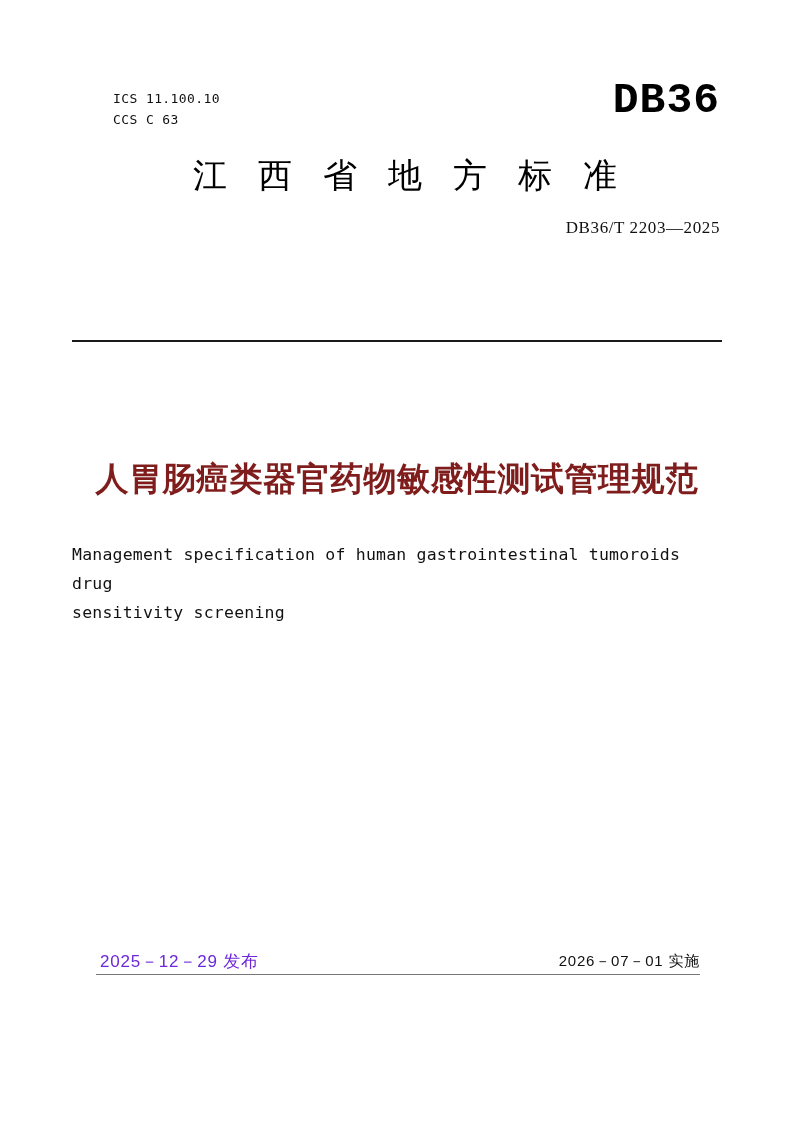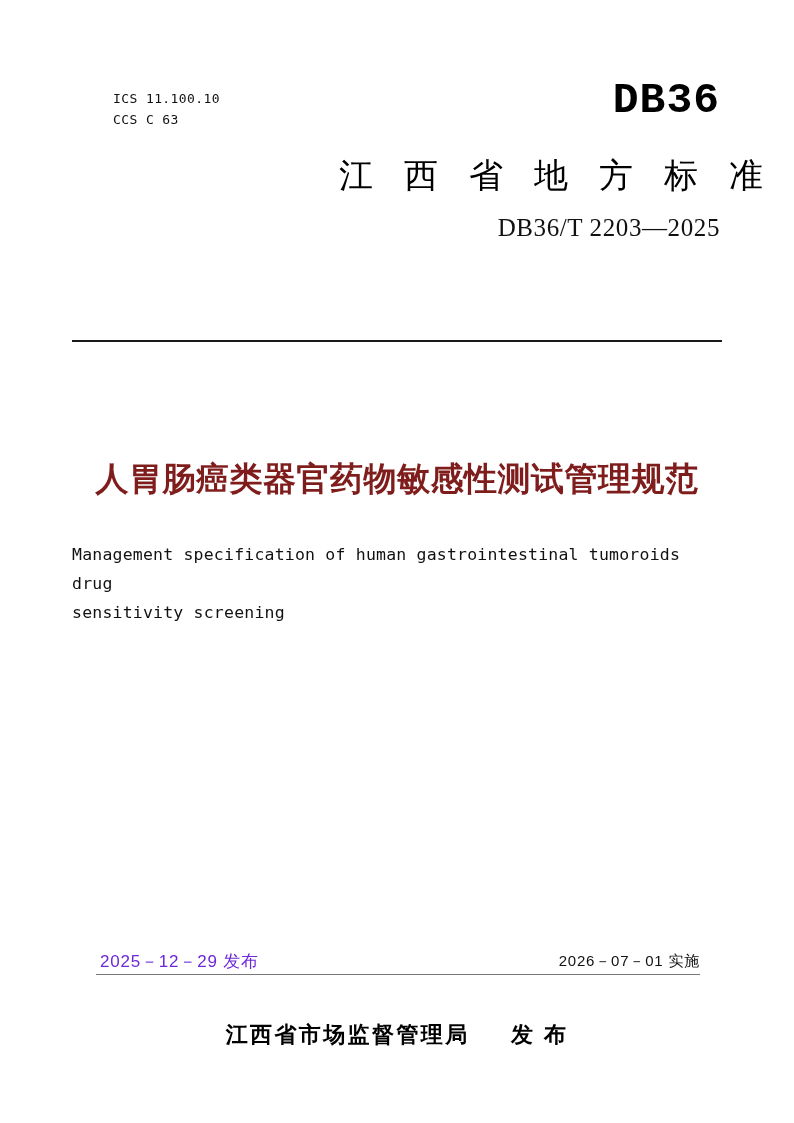--- a/index.html
+++ b/index.html
@@ -47,35 +47,35 @@
     line-height: 62px;
     letter-spacing: 1px;
     color: #000;
   }
 
   .std-org {
     position: absolute;
     left: 16px;
     right: 0;
     top: 151px;
-    text-align: right;
+    text-align: center;
     font-size: 34px;
     line-height: 48px;
     font-weight: 500;
     letter-spacing: 31px;
     text-indent: 31px;
     color: #000;
   }
 
   .std-no {
     position: absolute;
     right: 74px;
     top: 214px;
     font-family: "Liberation Serif", "DejaVu Serif", serif;
-    font-size: 25px;
+    font-size: 17px;
     line-height: 28px;
     letter-spacing: 0.6px;
     color: #111;
     white-space: pre;
   }
 
   .rule-top {
     position: absolute;
     left: 72px;
     top: 340px;
@@ -180,15 +180,14 @@
   <div class="title-en">
     <div>Management specification of human gastrointestinal tumoroids drug</div>
     <div>sensitivity screening</div>
   </div>
 
   <div class="date-publish">2025－12－29 发布</div>
   <div class="date-implement">2026－07－01 实施</div>
 
   <div class="rule-bottom"></div>
 
-  <div class="issuer">江西省市场监督管理局　  发 布</div>
 
 </div>
 
 </body></html>

